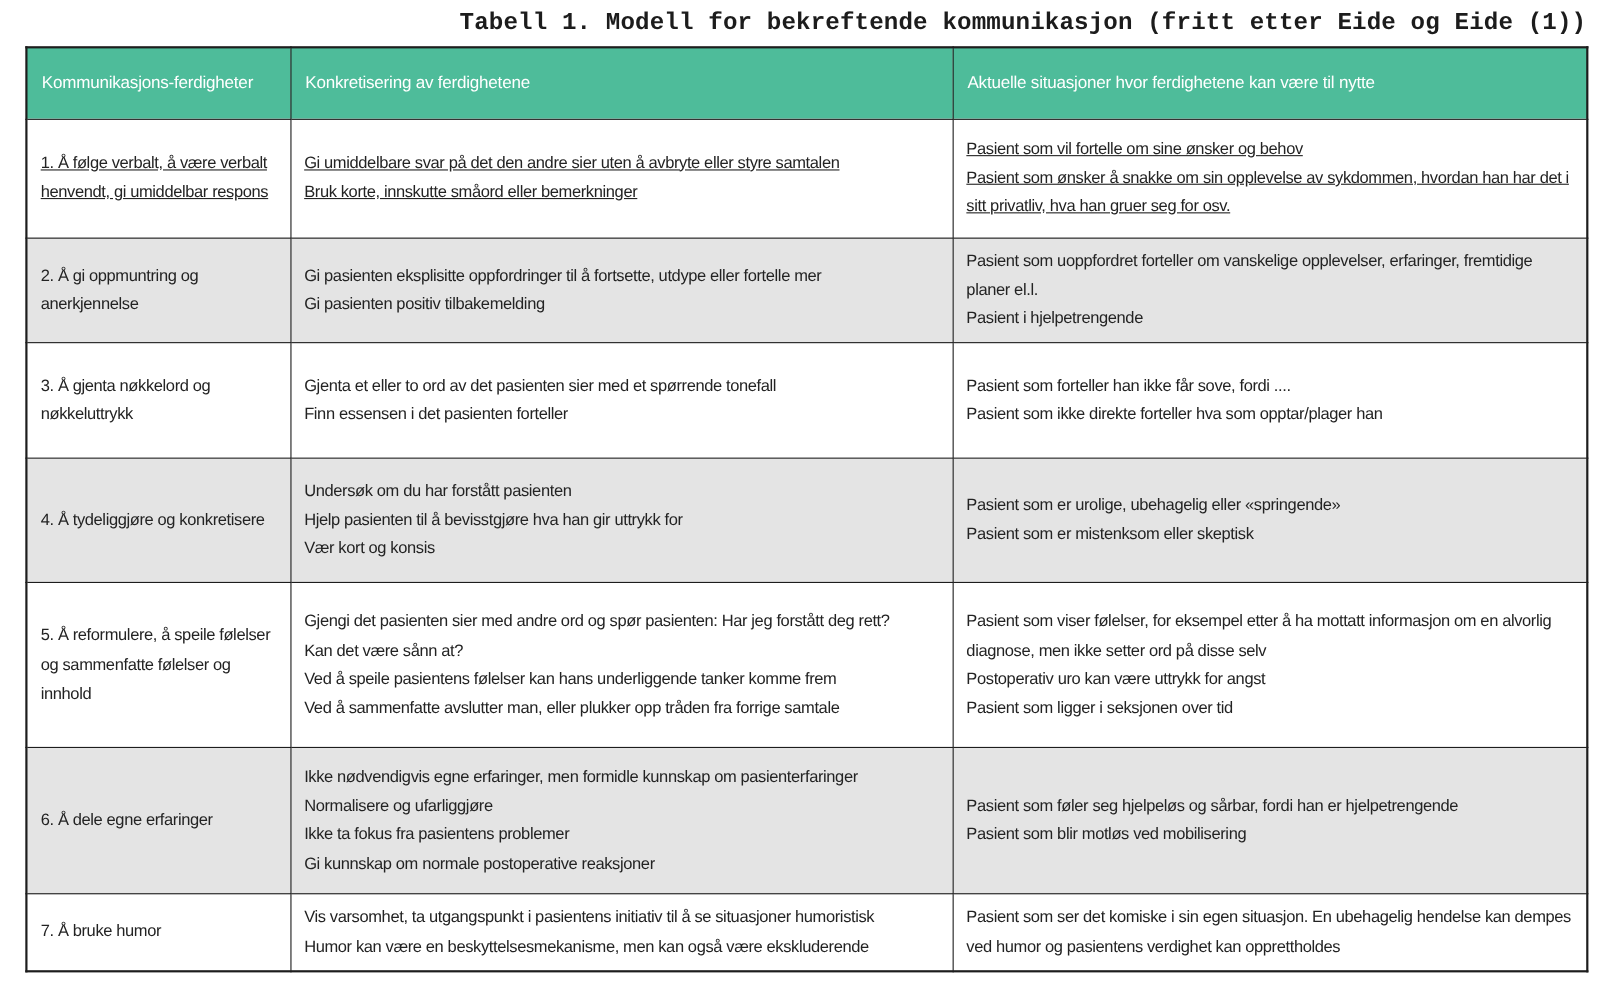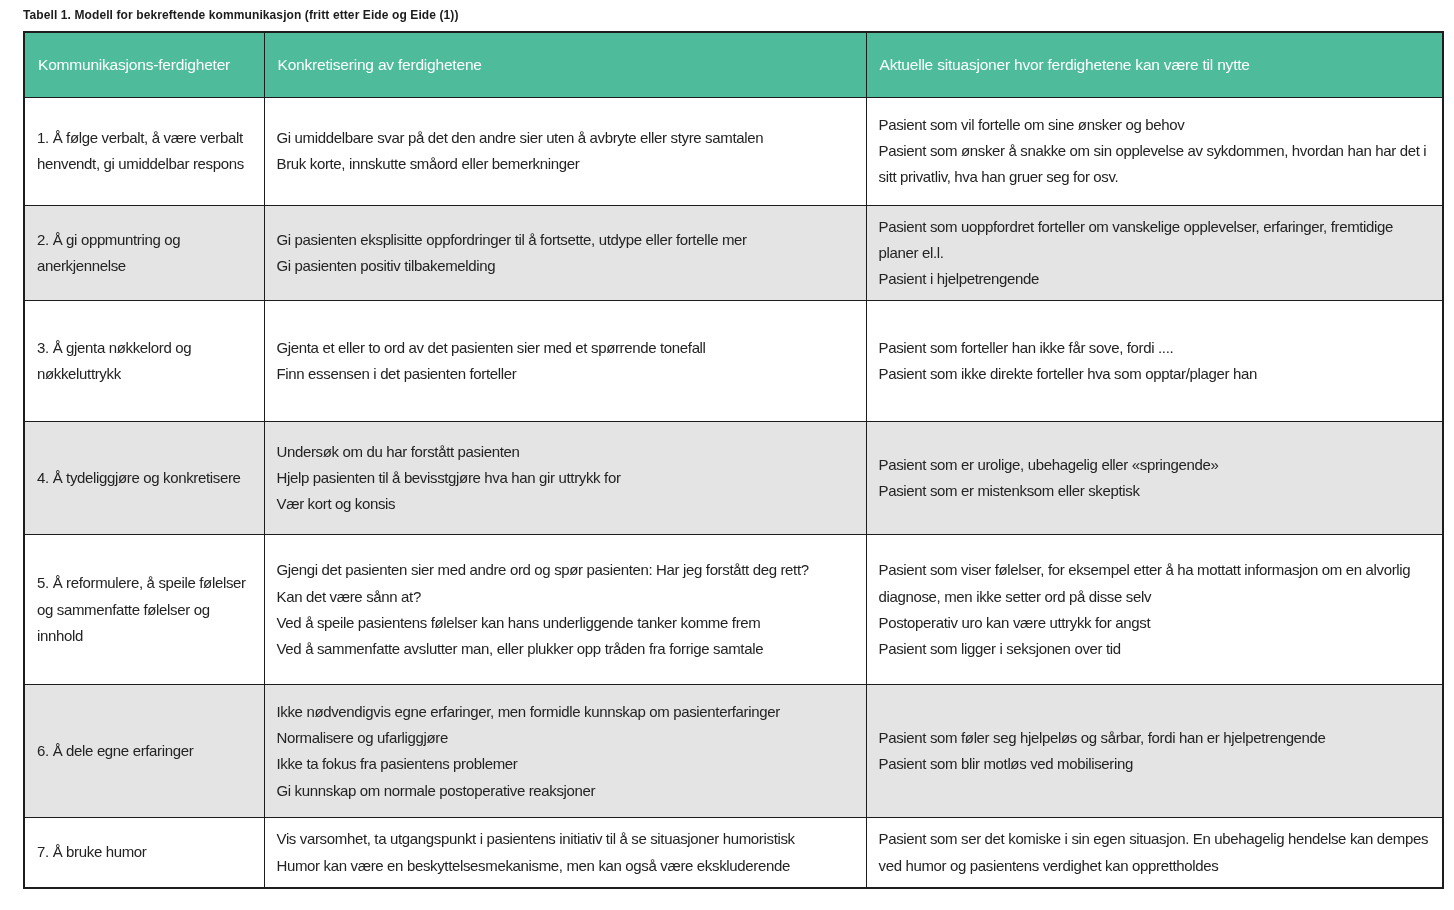--- a/index.html
+++ b/index.html
@@ -12,26 +12,27 @@
     font-family: "Liberation Sans", sans-serif;
     color: #232323;
   }
   .page {
     width: 1454px;
     height: 910px;
     box-sizing: border-box;
     padding: 6px 12px 0 23px;
   }
   .caption {
-    font-family: Liberation Sans, sans-serif;
+    font-family: Liberation Mono, monospace;
     font-weight: bold;
-    font-size: 12px;
+    font-size: 22px;
     color: #1c1c1c;
     margin: 2px 0 9px 0;
     letter-spacing: 0.1px;
+    text-align: right;
   }
   table.tbl {
     border-collapse: collapse;
     table-layout: fixed;
     width: 1419px;
     border: 2px solid #1d1d1d;
   }
   .tbl th, .tbl td {
     border: 1px solid #1d1d1d;
     vertical-align: middle;
@@ -51,23 +52,23 @@
     letter-spacing: -0.2px;
     padding-left: 13px;
   }
   .tbl tbody td {
     font-size: 15px;
     letter-spacing: -0.35px;
     line-height: 1.75;
     background: #ffffff;
   }
   .tbl tbody tr:nth-child(even) td { background: #e4e4e4; }
-  .tbl tbody tr:nth-child(1) { height: 108px; }
+  .tbl tbody tr:nth-child(1) { height: 108px; text-decoration: underline; }
   .tbl tbody tr:nth-child(2) { height: 87px; margin-left: 39px; }
-  .tbl tbody tr:nth-child(3) { height: 121px; padding-left: 44px; }
+  .tbl tbody tr:nth-child(3) { height: 105px; padding-left: 44px; }
   .tbl tbody tr:nth-child(4) { height: 113px; }
   .tbl tbody tr:nth-child(5) { height: 150px; }
   .tbl tbody tr:nth-child(6) { height: 133px; }
   .tbl tbody tr:nth-child(7) { height: 68px; }
   .cell-line { margin: 0; }
 </style>
 </head>
 <body>
 
 <div class="page">

